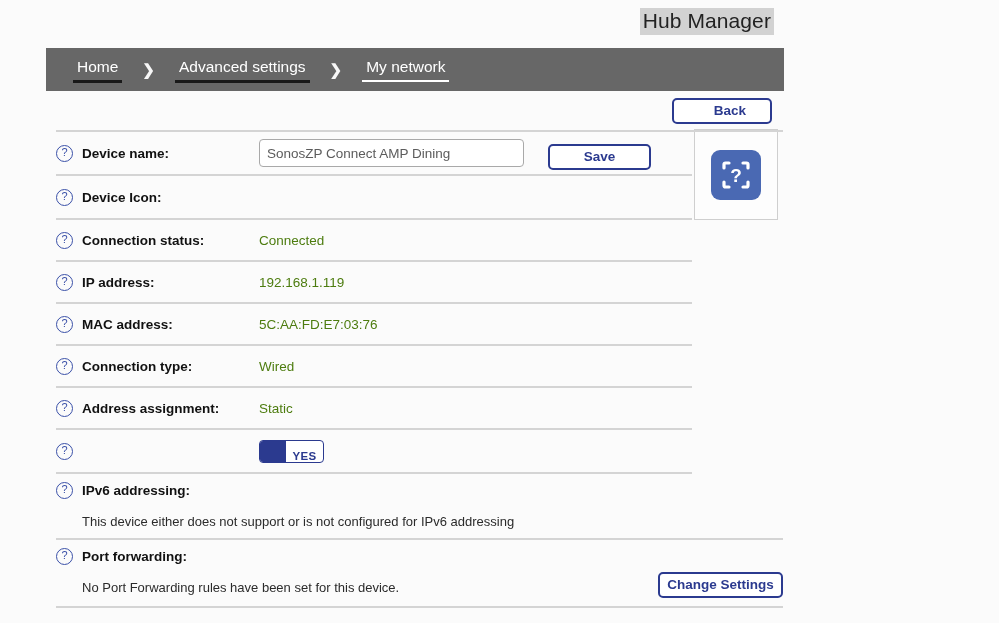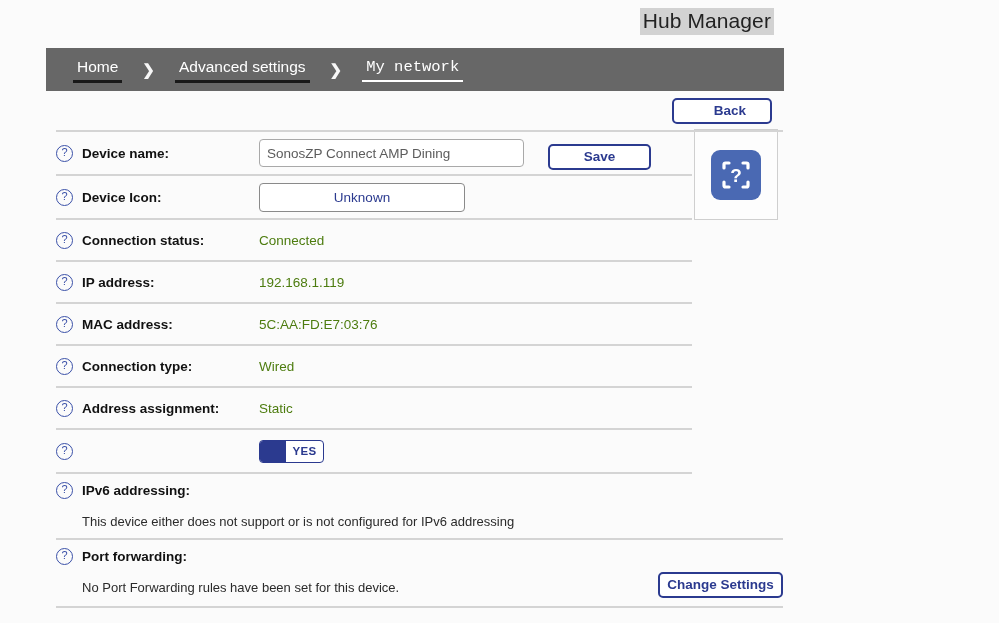--- a/index.html
+++ b/index.html
@@ -51,21 +51,21 @@
   .crumb {
     color: #ffffff;
     font-size: 15.5px;
     padding: 0 4px 3px 4px;
     margin: 0 18px;
     text-decoration: none;
     line-height: 20px;
     white-space: nowrap;
   }
   .crumb.link { border-bottom: 3px solid #191919; }
-  .crumb.current { border-bottom: 2px solid #ffffff; font-family: Liberation Mono, monospace; }
+  .crumb.current { border-bottom: 2px solid #ffffff; }
   .crumb-sep {
     color: #ffffff;
     font-size: 15px;
     margin: 0 2px;
     font-weight: bold;
     opacity: .95;
   }
 
   
   .action-row {
@@ -176,21 +176,21 @@
   }
 
   
   .toggle {
     width: 65px;
     height: 23px;
     border: 1.5px solid #2b3a8f;
     border-radius: 4px;
     background: #ffffff;
     display: flex;
-    align-items: center;
+    align-items: flex-end;
     box-sizing: border-box;
     cursor: pointer;
     overflow: hidden;
   }
   .toggle-knob {
     width: 26px;
     height: 100%;
     background: #2b3a8f;
     flex: 0 0 26px;
   }
@@ -297,21 +297,20 @@
     </div>
     <input class="name-input" type="text" value="SonosZP Connect AMP Dining" style="">
   </div>
   <div class="divider short"></div>
 
   <div class="row tall">
     <div class="label-cell">
       <div class="help-icon">?</div>
       <span class="row-label">Device Icon:</span>
     </div>
-    <button class="icon-btn">Unknown</button>
   </div>
   <div class="divider short"></div>
 
   <div class="row">
     <div class="label-cell">
       <div class="help-icon">?</div>
       <span class="row-label">Connection status:</span>
     </div>
     <span class="value-cell">Connected</span>
   </div>

